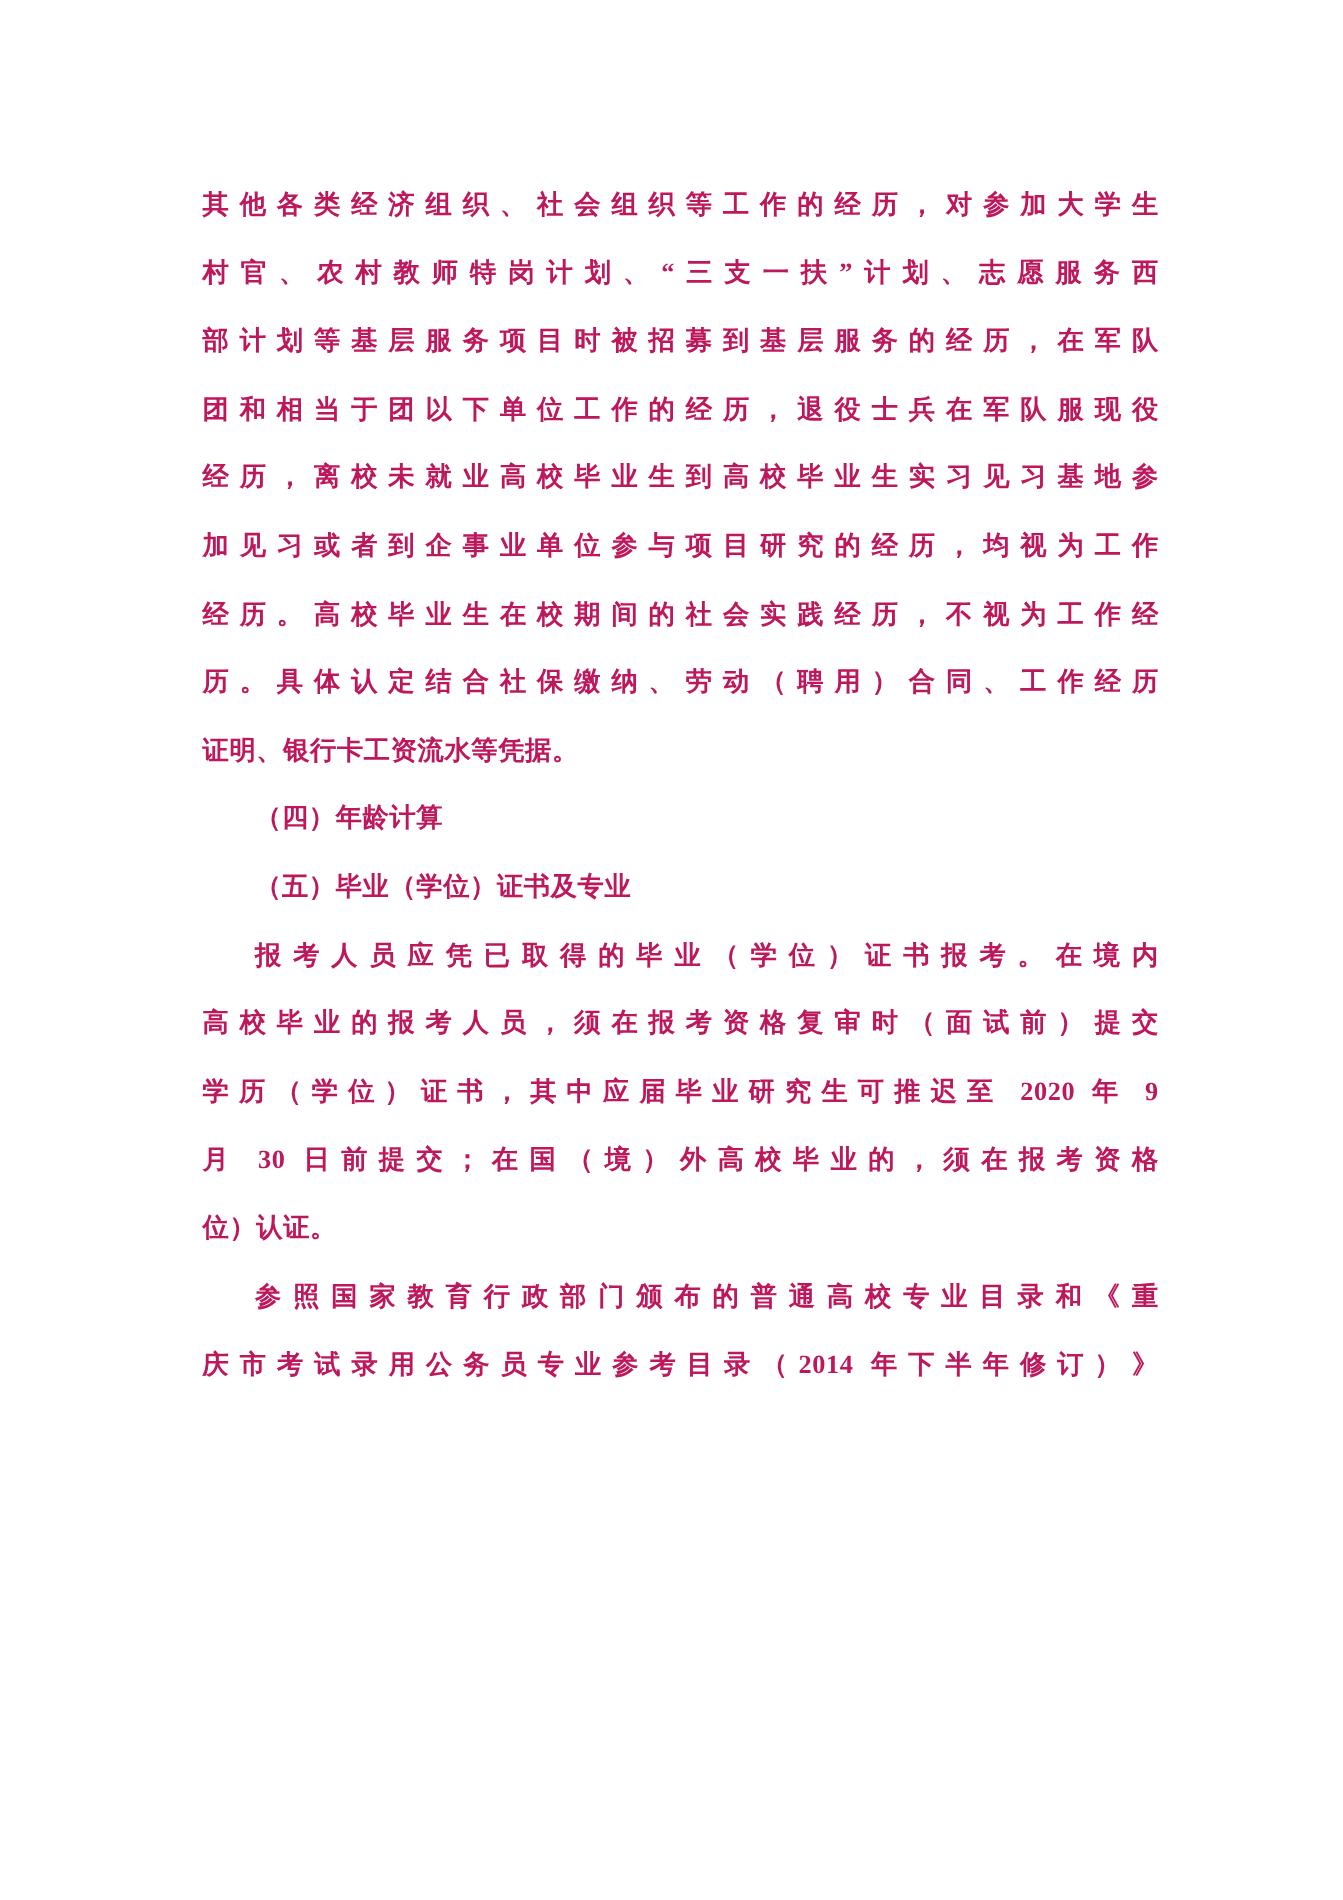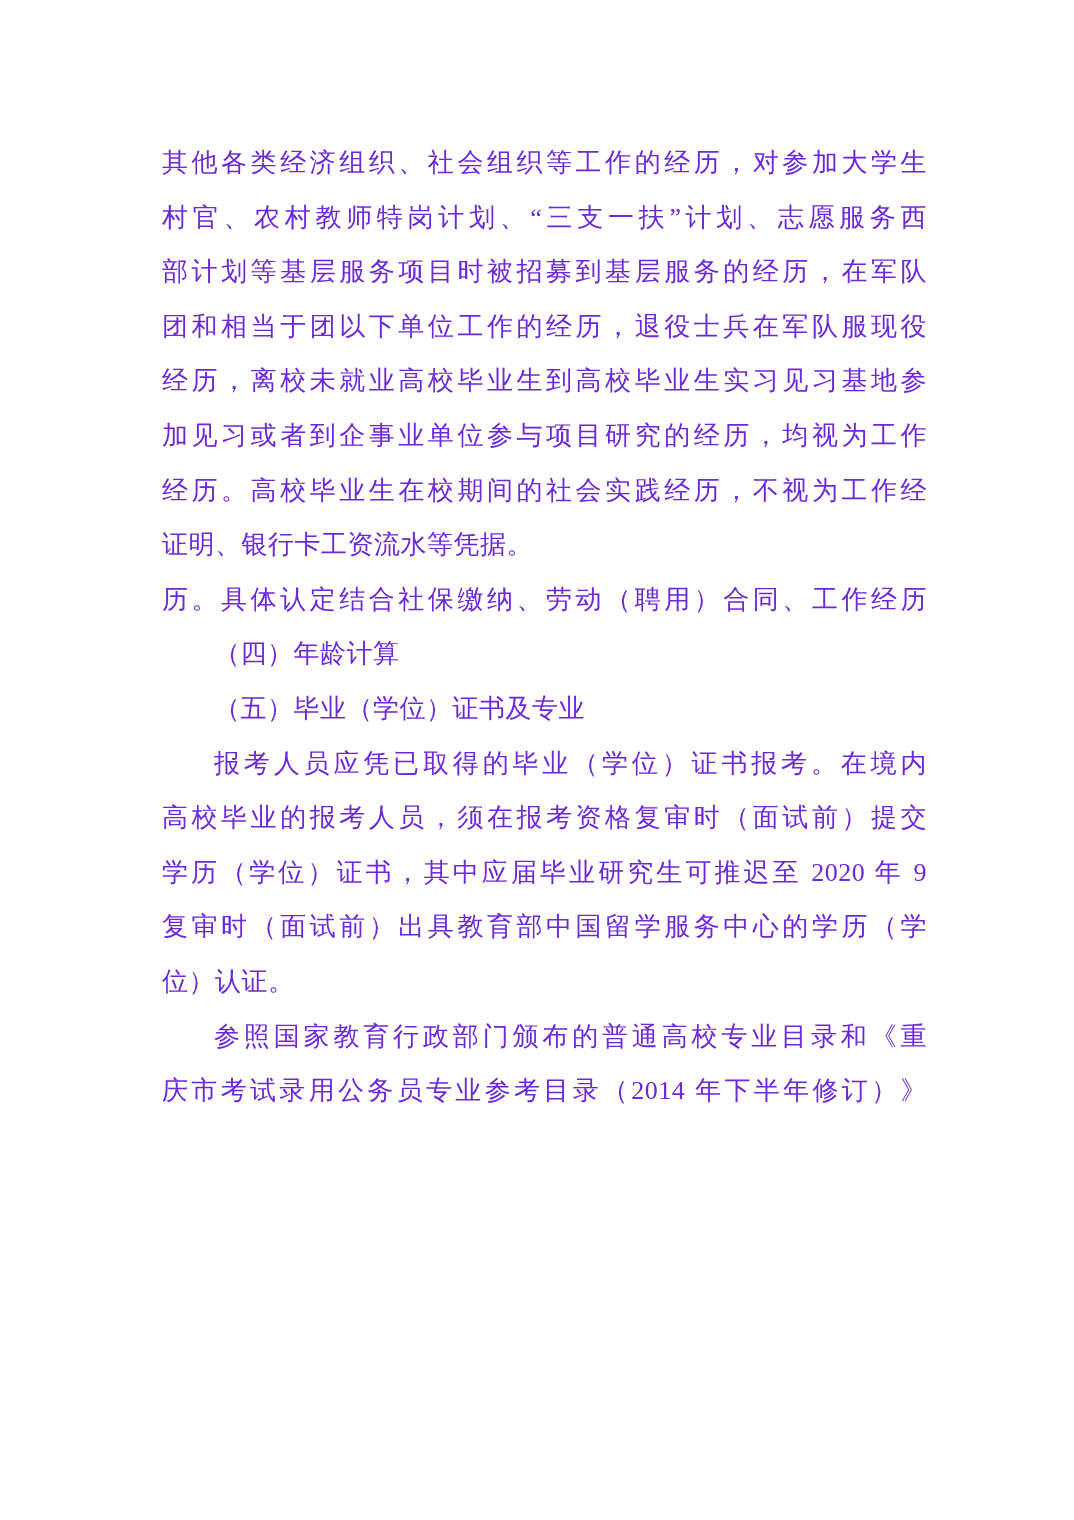--- a/index.html
+++ b/index.html
@@ -12,23 +12,23 @@
     width: 1074px;
     height: 1520px;
     background: #ffffff;
     box-sizing: border-box;
     padding: 136px 147px 0 162px;
     overflow: hidden;
     font-family: "Liberation Serif", "DejaVu Serif", serif;
   }
   .textblock {
     width: 765px;
-    color: #6d28d9;
-    font-size: 26px;
-    font-weight: 400;
+    color: #be185d;
+    font-size: 21px;
+    font-weight: 700;
   }
   .paragraph {
     margin: 0;
     padding: 0;
   }
   .line {
     line-height: 54.6px;
     height: 54.6px;
     white-space: nowrap;
     text-align: justify;
@@ -52,38 +52,38 @@
   <div class="textblock">
 
     <div class="paragraph">
       <div class="line">其他各类经济组织、社会组织等工作的经历，对参加大学生</div>
       <div class="line">村官、农村教师特岗计划、“三支一扶”计划、志愿服务西</div>
       <div class="line">部计划等基层服务项目时被招募到基层服务的经历，在军队</div>
       <div class="line">团和相当于团以下单位工作的经历，退役士兵在军队服现役</div>
       <div class="line">经历，离校未就业高校毕业生到高校毕业生实习见习基地参</div>
       <div class="line">加见习或者到企事业单位参与项目研究的经历，均视为工作</div>
       <div class="line">经历。高校毕业生在校期间的社会实践经历，不视为工作经</div>
+      <div class="line">历。具体认定结合社保缴纳、劳动（聘用）合同、工作经历</div>
       <div class="line noj">证明、银行卡工资流水等凭据。</div>
-      <div class="line">历。具体认定结合社保缴纳、劳动（聘用）合同、工作经历</div>
     </div>
 
     <div class="paragraph">
       <div class="line noj ind">（四）年龄计算</div>
     </div>
 
 
     <div class="paragraph">
       <div class="line noj ind">（五）毕业（学位）证书及专业</div>
     </div>
 
     <div class="paragraph">
       <div class="line ind">报考人员应凭已取得的毕业（学位）证书报考。在境内</div>
       <div class="line">高校毕业的报考人员，须在报考资格复审时（面试前）提交</div>
       <div class="line">学历（学位）证书，其中应届毕业研究生可推迟至 2020 年 9</div>
-      <div class="line">复审时（面试前）出具教育部中国留学服务中心的学历（学</div>
+      <div class="line">月 30 日前提交；在国（境）外高校毕业的，须在报考资格</div>
       <div class="line noj">位）认证。</div>
     </div>
 
     <div class="paragraph">
       <div class="line ind">参照国家教育行政部门颁布的普通高校专业目录和《重</div>
       <div class="line">庆市考试录用公务员专业参考目录（2014 年下半年修订）》</div>
     </div>
 
   </div>
 </div>

